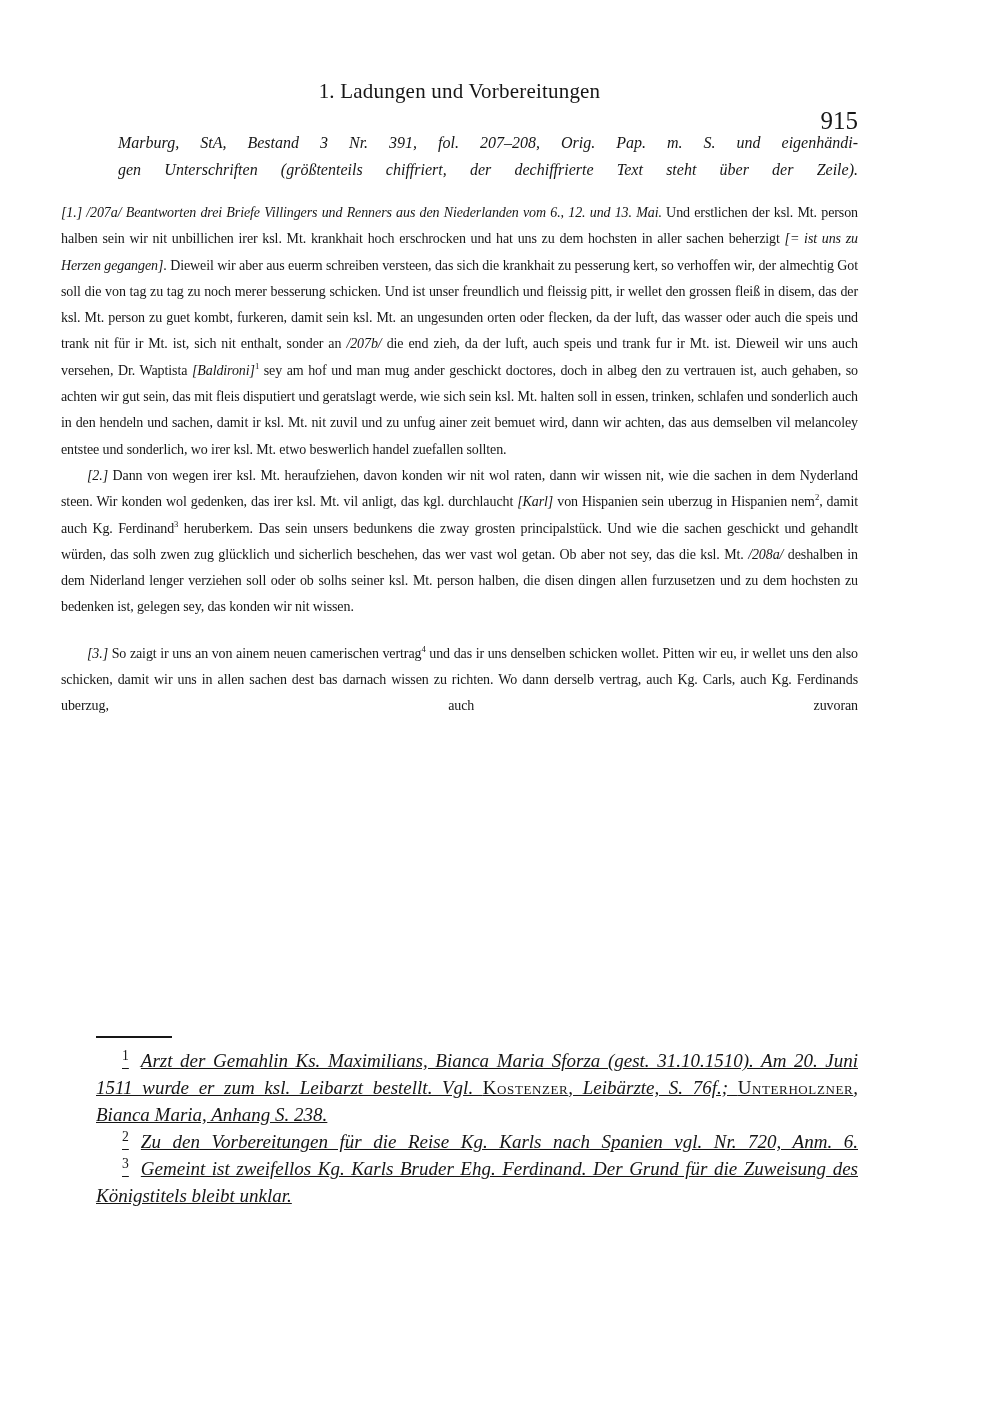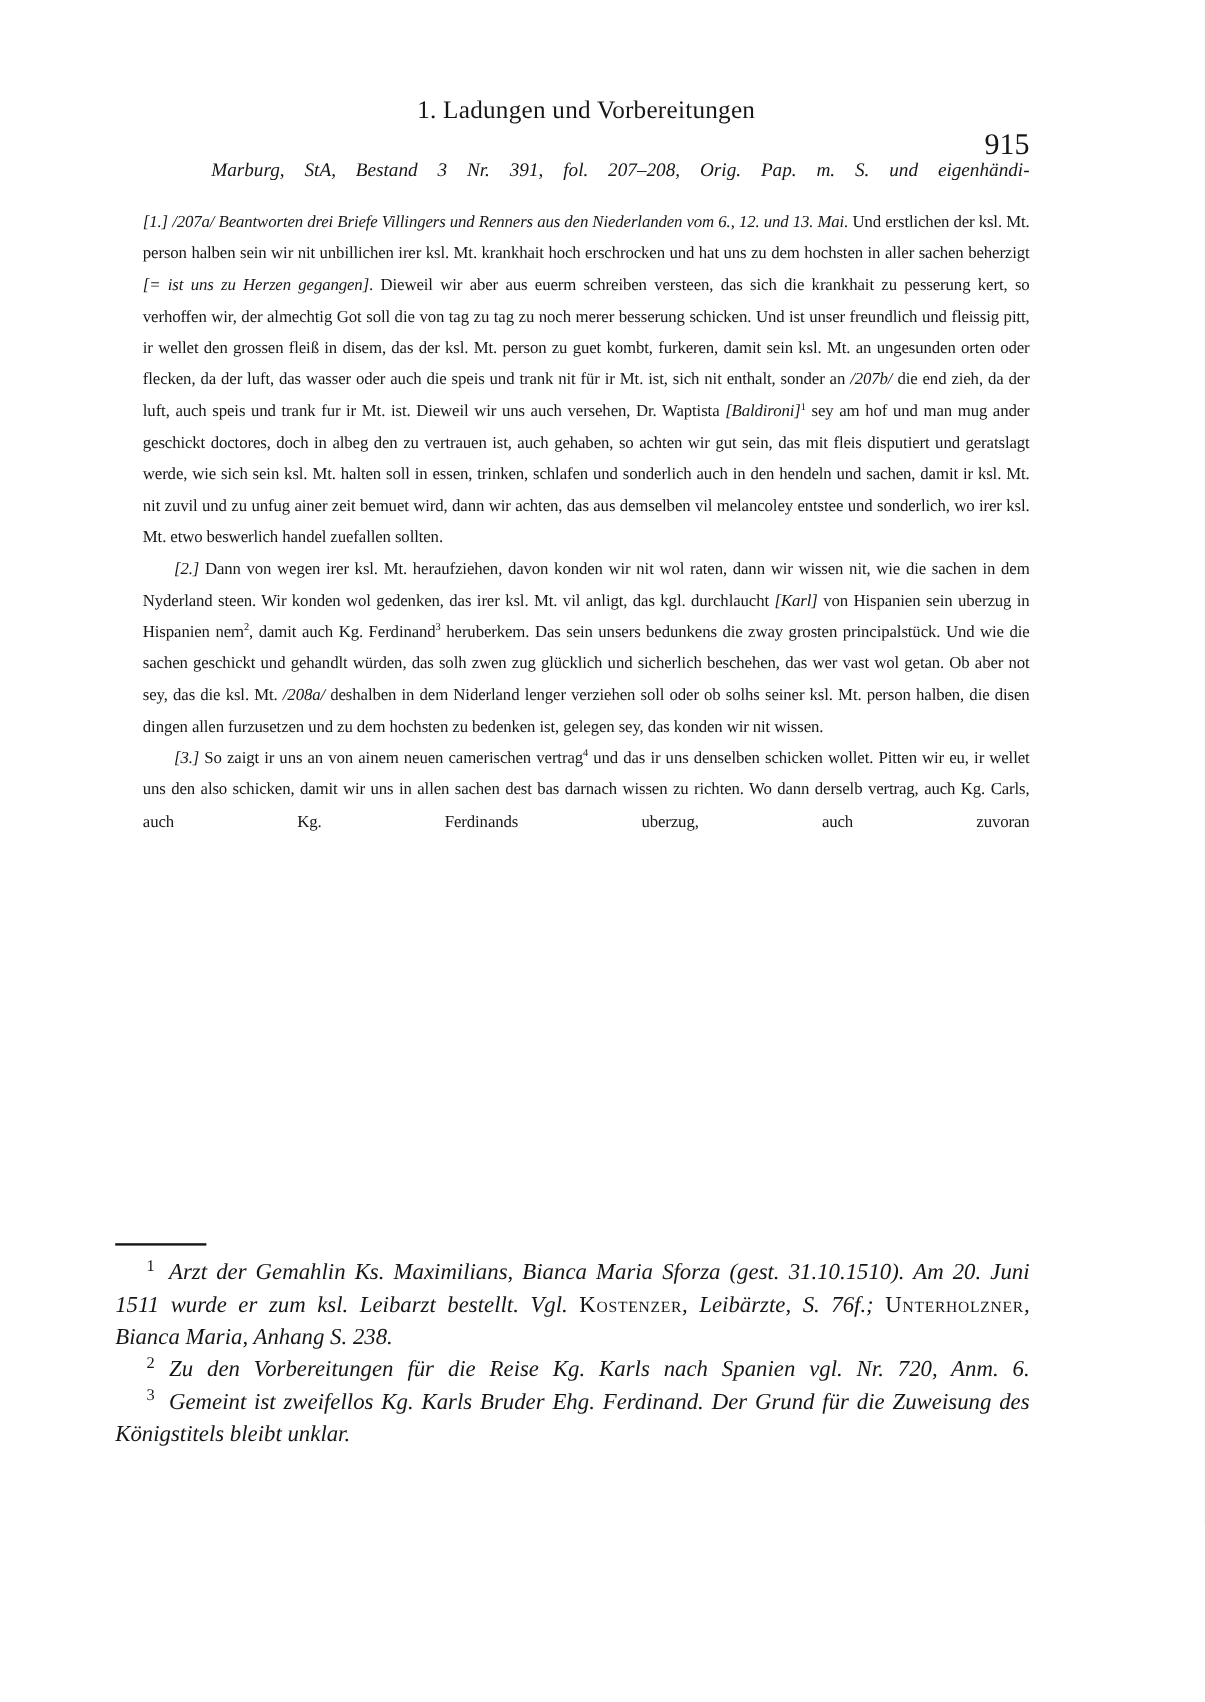--- a/index.html
+++ b/index.html
@@ -9,21 +9,21 @@
   }
   .page {
     position: relative;
     width: 1004px;
     height: 1418px;
     margin: 0 auto;
     background: #ffffff;
     color: #161616;
     font-family: "Liberation Serif", "DejaVu Serif", serif;
     box-sizing: border-box;
-    padding: 78px 146px 0 119px;
+    padding: 78px 146px 0 61px;
     overflow: hidden;
   }
   
   .running-header {
     position: relative;
     height: 26px;
   }
   .section-heading {
     display: block;
     text-align: center;
@@ -53,21 +53,21 @@
     margin-top: 17px;
   }
   .para {
     margin: 0;
     font-size: 14px;
     line-height: 26.3px;
     text-align: justify;
     letter-spacing: -0.1px;
   }
   .para-indent { text-indent: 26px; }
-  .para-cont   { text-align-last: justify; }
+  .para-cont   { text-align-last: justify; margin-top: 20px; }
   
   .seg-r  { font-style: normal; }
   .seg-i  { font-style: italic; }
   .seg-sup {
     font-style: normal;
     font-size: 0.62em;
     vertical-align: super;
     line-height: 0;
   }
   .seg-sc {
@@ -87,41 +87,42 @@
     border: 0;
     border-top: 2px solid #161616;
     margin: 0 0 9px 0;
   }
   .footnote {
     margin: 0;
     font-size: 19px;
     line-height: 27px;
     text-align: justify;
     text-indent: 26px;
+    text-decoration: underline;
   }
   .fn-cont { text-align-last: justify; }
   .fn-num {
     font-style: normal;
     font-size: 0.72em;
     vertical-align: super;
     line-height: 0;
     margin-right: 12px;
   }
 </style>
 </head>
 <body>
 
 <div class="page">
 
   <div class="running-header">
     <span class="section-heading">1. Ladungen und Vorbereitungen</span>
     <span class="page-number">915</span>
   </div>
 
-  <p class="source-note"><span class="seg-i">Marburg, StA, Bestand 3 Nr. 391, fol. 207–208, Orig. Pap. m. S. und eigenhändi-</span><br></p>
+  <p class="source-note"><span class="seg-i">Marburg, StA, Bestand 3 Nr. 391, fol. 207–208, Orig. Pap. m. S. und eigenhändi-</span><br><span class="seg-i">gen Unterschriften (größtenteils chiffriert, der dechiffrierte Text steht über der Zeile).</span></p>
 
   <div class="document-body">
       <p class="para"><span class="seg-i">[1.] /207a/ Beantworten drei Briefe Villingers und Renners aus den Niederlanden vom 6., 12. und 13. Mai.</span><span class="seg-r"> Und erstlichen der ksl. Mt. person halben sein wir nit unbillichen irer ksl. Mt. krankhait hoch erschrocken und hat uns zu dem hochsten in aller sachen beherzigt </span><span class="seg-i">[= ist uns zu Herzen gegangen]</span><span class="seg-r">. Dieweil wir aber aus euerm schreiben versteen, das sich die krankhait zu pesserung kert, so verhoffen wir, der almechtig Got soll die von tag zu tag zu noch merer besserung schicken. Und ist unser freundlich und fleissig pitt, ir wellet den grossen fleiß in disem, das der ksl. Mt. person zu guet kombt, furkeren, damit sein ksl. Mt. an ungesunden orten oder flecken, da der luft, das wasser oder auch die speis und trank nit für ir Mt. ist, sich nit enthalt, sonder an </span><span class="seg-i">/207b/</span><span class="seg-r"> die end zieh, da der luft, auch speis und trank fur ir Mt. ist. Dieweil wir uns auch versehen, Dr. Waptista </span><span class="seg-i">[Baldironi]</span><span class="seg-sup">1</span><span class="seg-r"> sey am hof und man mug ander geschickt doctores, doch in albeg den zu vertrauen ist, auch gehaben, so achten wir gut sein, das mit fleis disputiert und geratslagt werde, wie sich sein ksl. Mt. halten soll in essen, trinken, schlafen und sonderlich auch in den hendeln und sachen, damit ir ksl. Mt. nit zuvil und zu unfug ainer zeit bemuet wird, dann wir achten, das aus demselben vil melancoley entstee und sonderlich, wo irer ksl. Mt. etwo beswerlich handel zuefallen sollten.</span></p>
       <p class="para para-indent"><span class="seg-i">[2.]</span><span class="seg-r"> Dann von wegen irer ksl. Mt. heraufziehen, davon konden wir nit wol raten, dann wir wissen nit, wie die sachen in dem Nyderland steen. Wir konden wol gedenken, das irer ksl. Mt. vil anligt, das kgl. durchlaucht </span><span class="seg-i">[Karl]</span><span class="seg-r"> von Hispanien sein uberzug in Hispanien nem</span><span class="seg-sup">2</span><span class="seg-r">, damit auch Kg. Ferdinand</span><span class="seg-sup">3</span><span class="seg-r"> heruberkem. Das sein unsers bedunkens die zway grosten principalstück. Und wie die sachen geschickt und gehandlt würden, das solh zwen zug glücklich und sicherlich beschehen, das wer vast wol getan. Ob aber not sey, das die ksl. Mt. </span><span class="seg-i">/208a/</span><span class="seg-r"> deshalben in dem Niderland lenger verziehen soll oder ob solhs seiner ksl. Mt. person halben, die disen dingen allen furzusetzen und zu dem hochsten zu bedenken ist, gelegen sey, das konden wir nit wissen.</span></p>
       <p class="para para-indent para-cont"><span class="seg-i">[3.]</span><span class="seg-r"> So zaigt ir uns an von ainem neuen camerischen vertrag</span><span class="seg-sup">4</span><span class="seg-r"> und das ir uns denselben schicken wollet. Pitten wir eu, ir wellet uns den also schicken, damit wir uns in allen sachen dest bas darnach wissen zu richten. Wo dann derselb vertrag, auch Kg. Carls, auch Kg. Ferdinands uberzug, auch zuvoran</span></p>
     </div>
 
   <div class="footnote-area">
     <hr class="footnote-rule">
     <div id="footnote-list">

